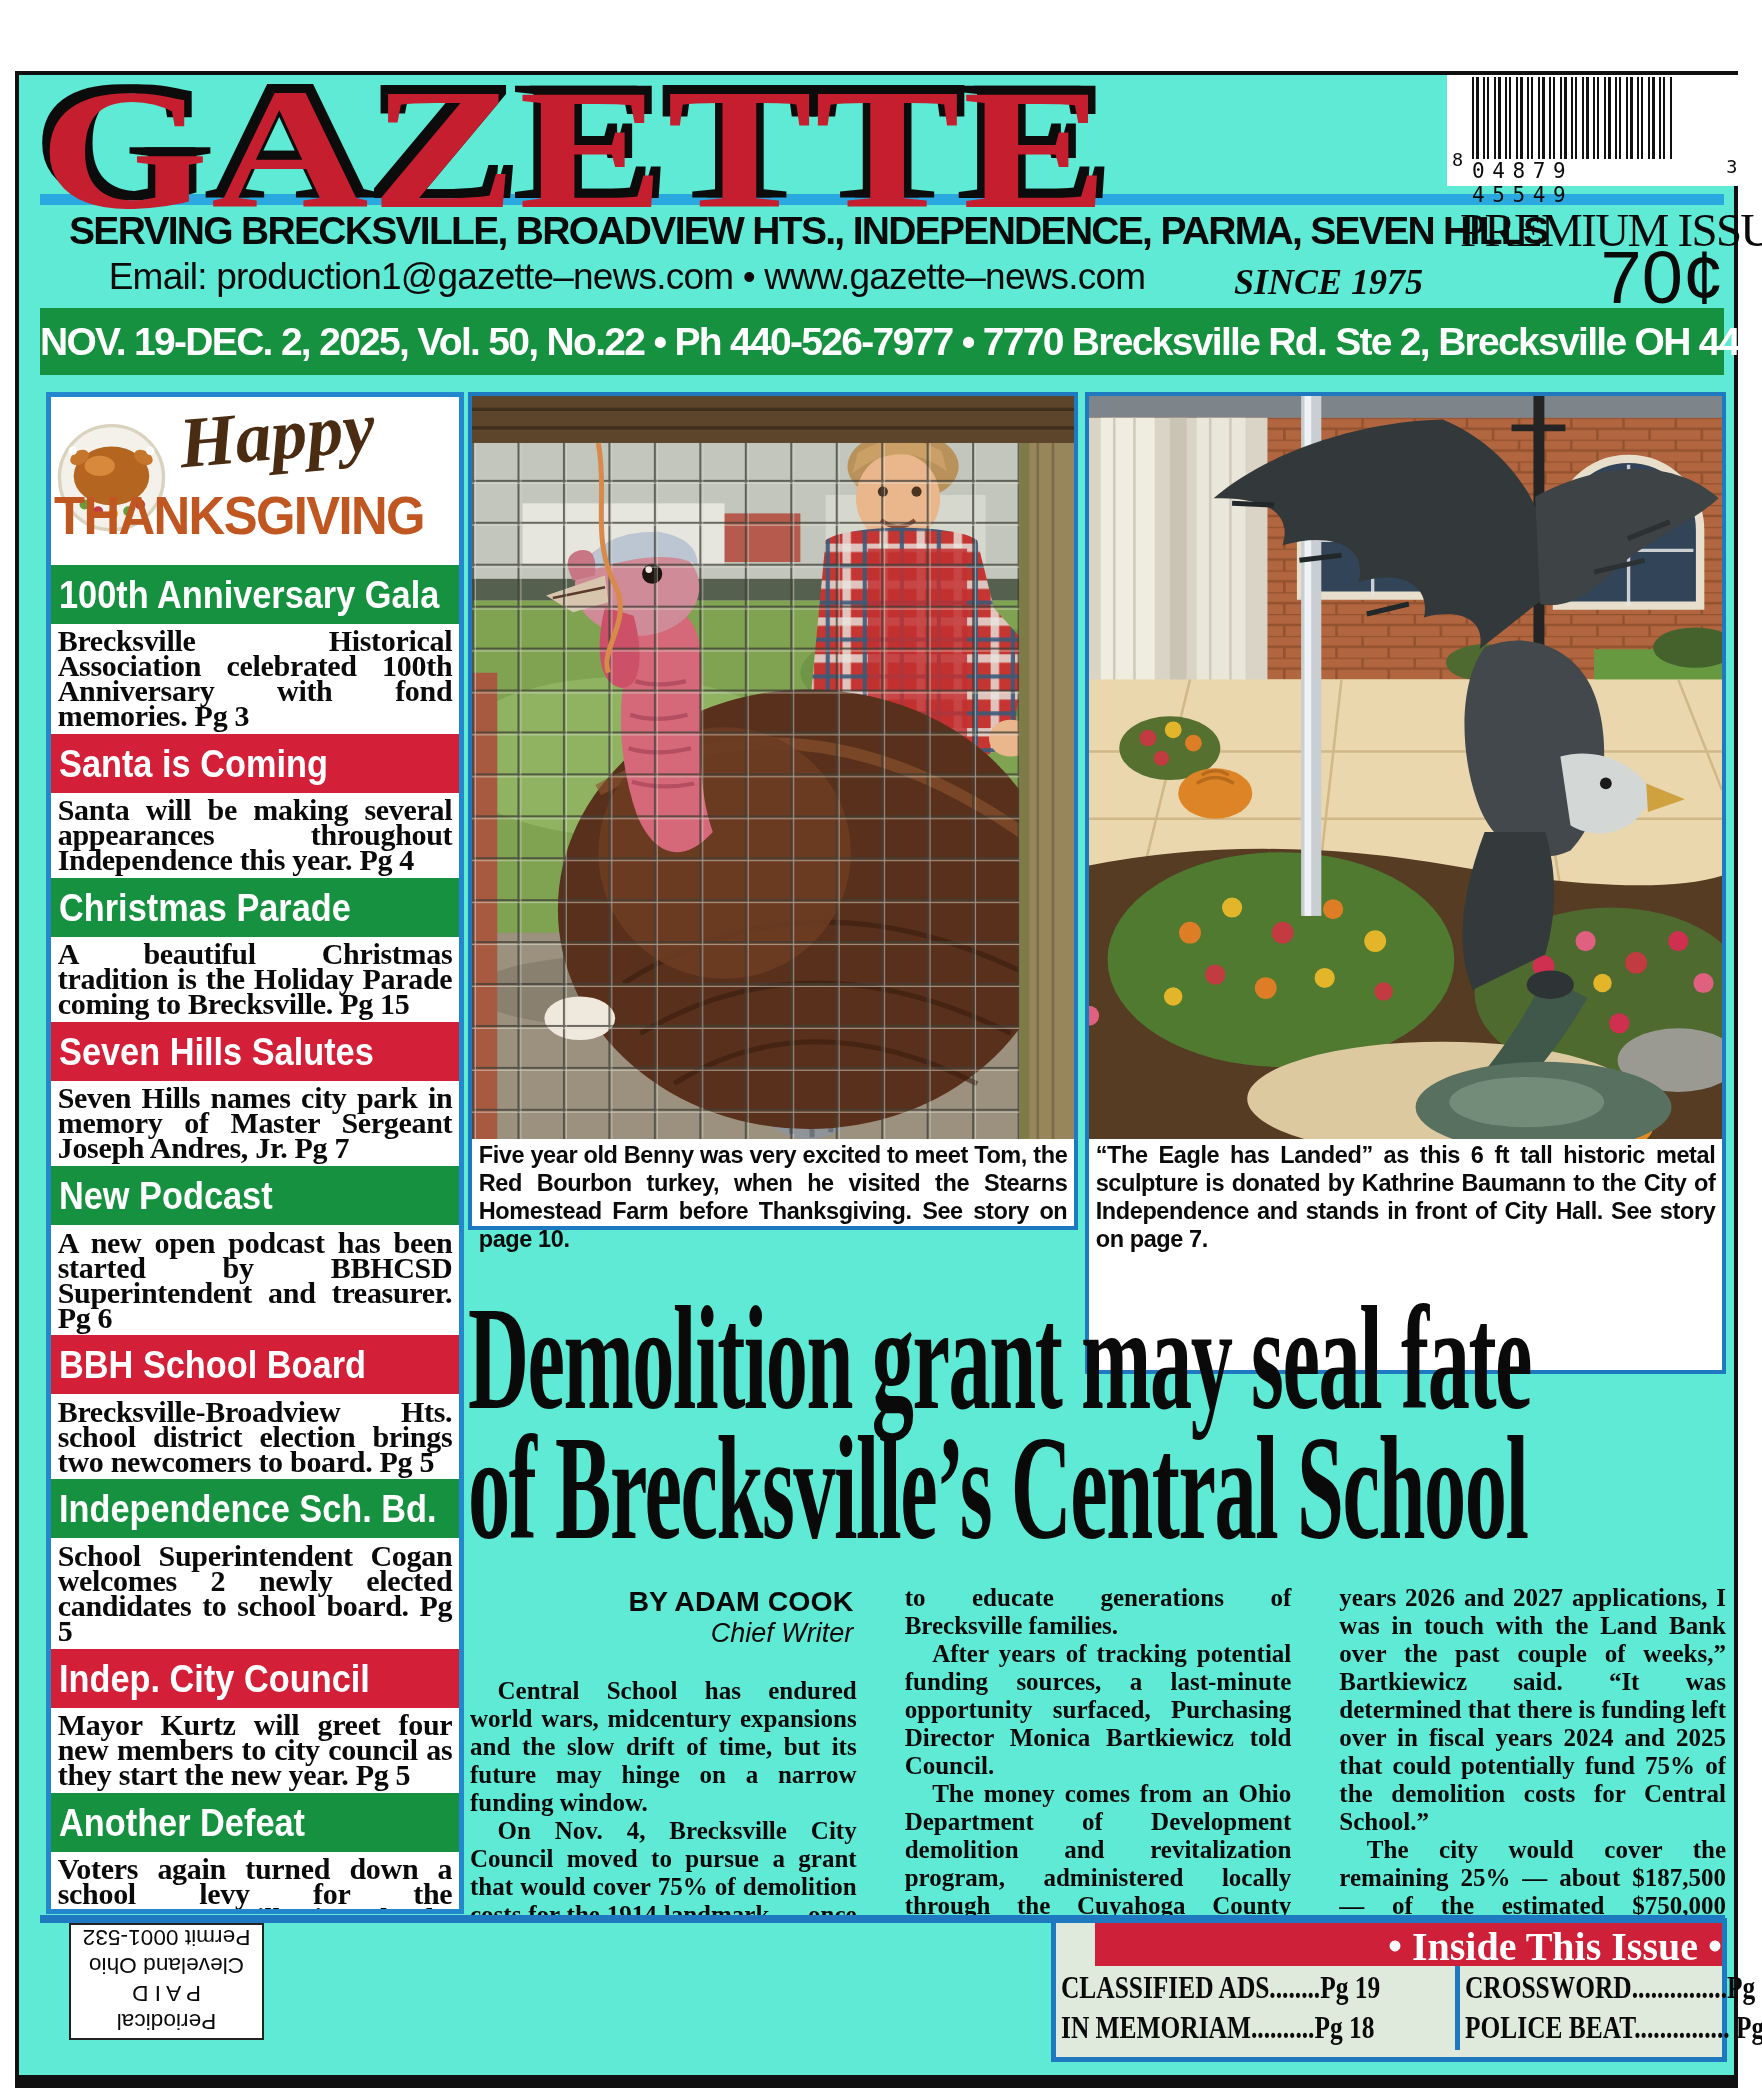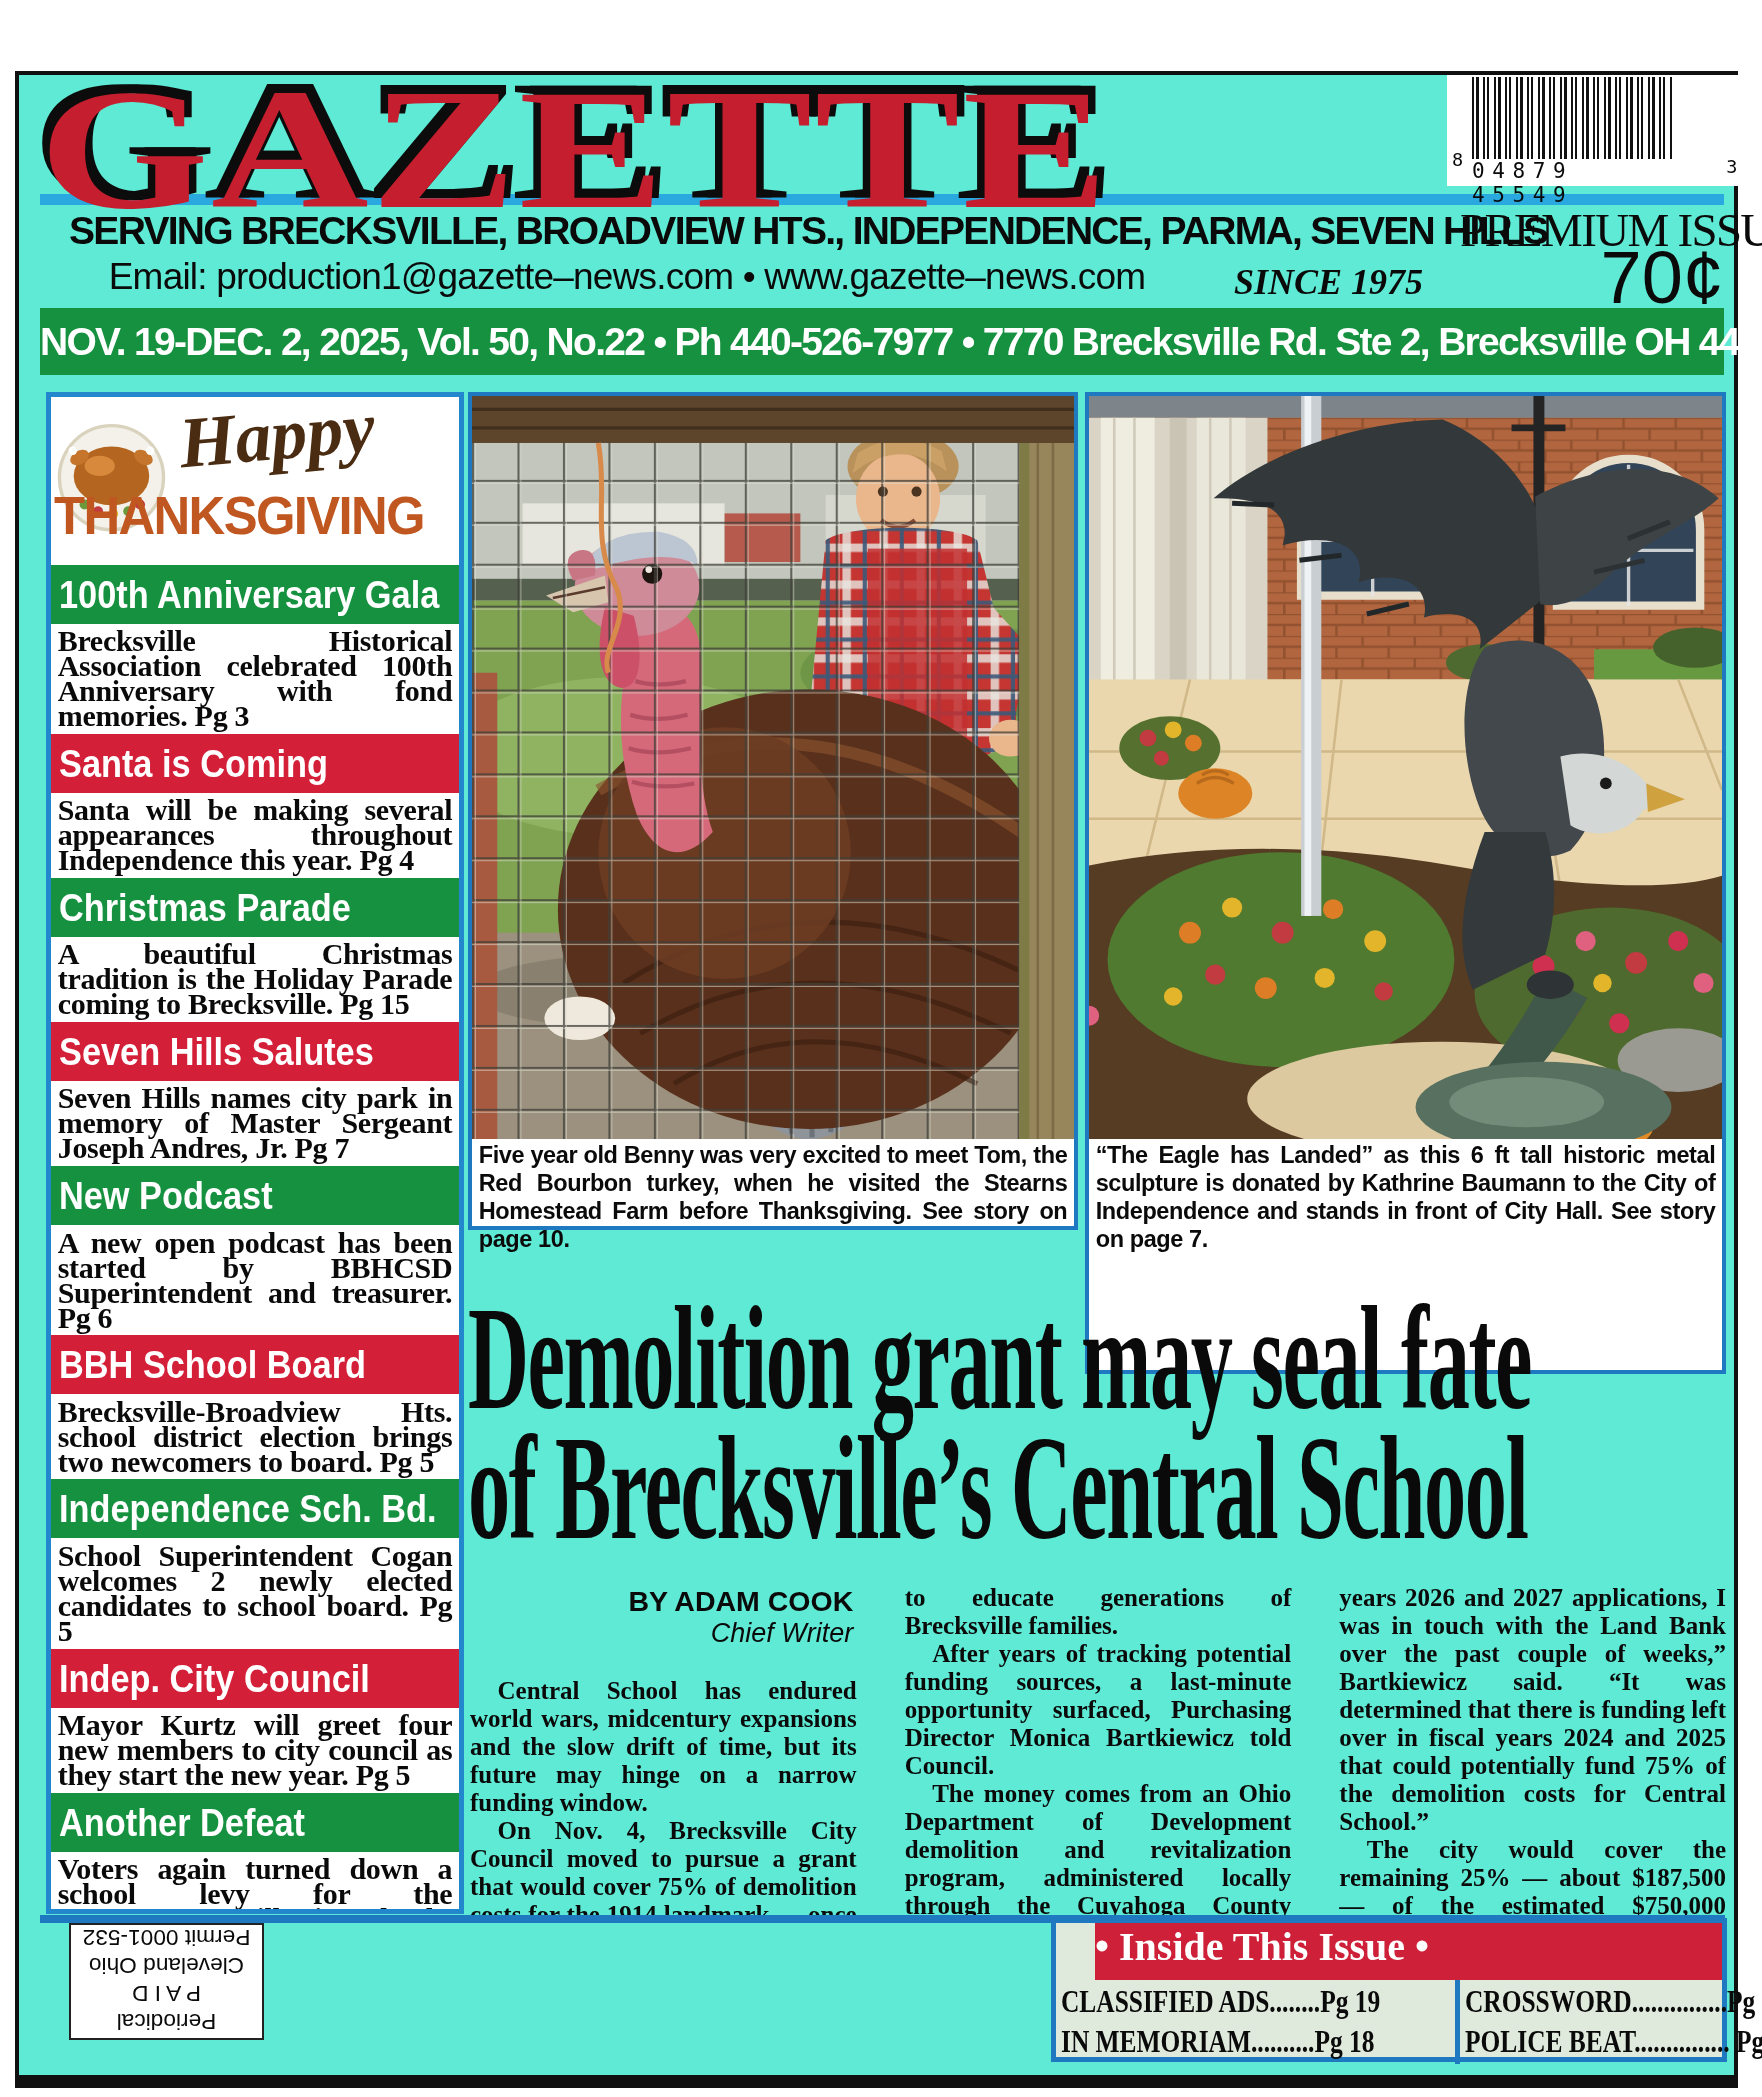--- a/index.html
+++ b/index.html
@@ -53,21 +53,21 @@
   .article p{margin:0;text-align:justify;text-indent:1.1em;}
   .article p.noind{text-indent:0;}
   .byline{text-align:right;font-family:"Liberation Sans",sans-serif;font-weight:bold;font-size:28.5px;line-height:34px;padding-right:3.4px;}
   .byrole{text-align:right;font-family:"Liberation Sans",sans-serif;font-style:italic;font-weight:normal;font-size:27px;line-height:30px;padding-right:3.4px;margin-bottom:28.5px;}
 
   
   .rule{position:absolute;left:21px;top:1840px;width:1685px;height:8.4px;background:#1e79c0;}
   .mailing{position:absolute;left:50px;top:1848px;width:195px;height:117px;border:2.5px solid #222;box-sizing:border-box;
     transform:rotate(180deg);font-size:22.7px;line-height:28px;text-align:center;padding-top:1.7px;background:#fff;}
   .inside{position:absolute;left:1032px;top:1843px;width:676px;height:144px;border:5.9px solid #1e79c0;box-sizing:border-box;background:#dfe9dc;}
-  .inside-header{height:57px;background:#ce2038;color:#fff;text-align:left;font-family:"Liberation Serif",serif;font-weight:bold;font-size:40px;line-height:47px;margin-left:39px;}
+  .inside-header{height:43px;background:#ce2038;color:#fff;text-align:right;font-family:"Liberation Serif",serif;font-weight:bold;font-size:40px;line-height:47px;margin-left:39px;}
   .inside-cols{display:grid;grid-template-columns:1fr 5px 1fr;height:84px;}
   .inside-sep{background:#1e79c0;}
   .inside-col{padding:1.7px 5px;display:flex;flex-direction:column;justify-content:space-around;}
   .inside-item{font-family:"Liberation Serif",serif;font-weight:bold;font-size:31px;white-space:nowrap;transform:scaleX(0.82);transform-origin:left;}
 </style>
 </head>
 <body>
 
 <div id="frame">
 

